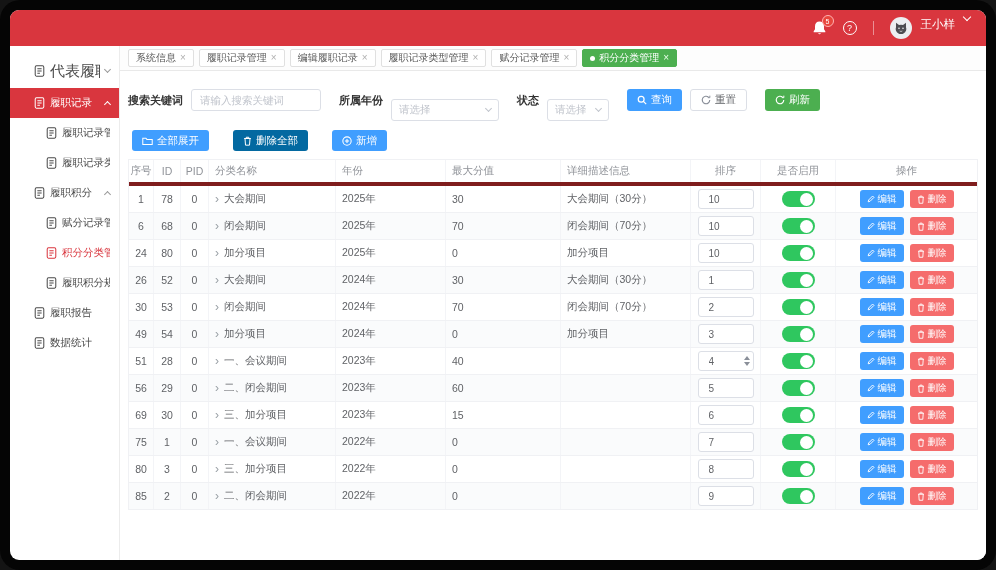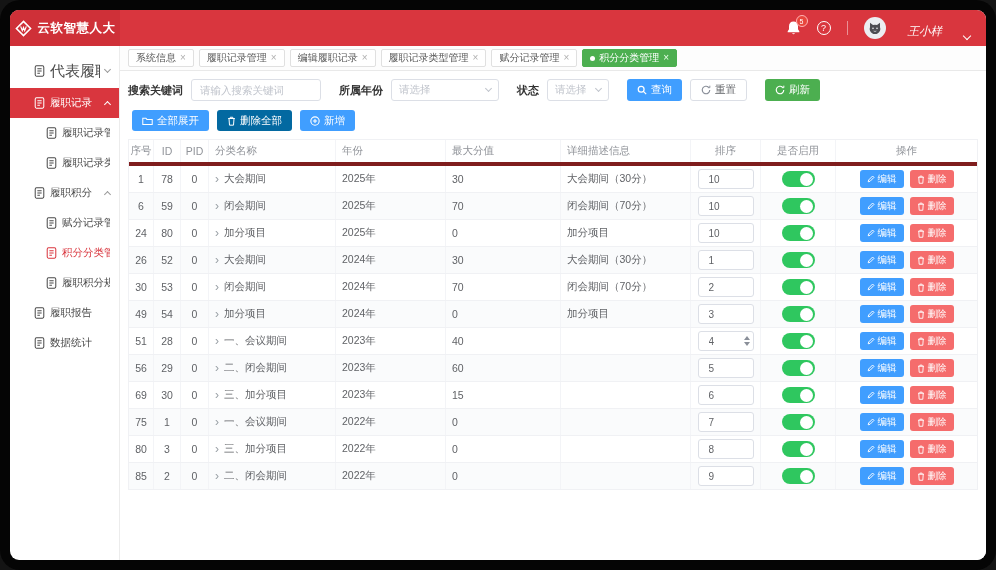--- a/index.html
+++ b/index.html
@@ -11,21 +11,21 @@
   .hdr { height:36px; background:#d9363e; display:flex; align-items:center; flex:0 0 36px; }
   .hdr-logo { width:110px; height:100%; background:#cf3038; display:flex; align-items:center; justify-content:center; gap:6px; color:#fff; }
   .hdr-logo .logo-text { font-size:12.5px; font-weight:bold; letter-spacing:.5px; white-space:nowrap; }
   .hdr-crumb { display:flex; align-items:center; gap:10px; margin-left:14px; color:#ffeaea; }
   .crumb-text { font-size:11.5px; color:#ffe9e9; white-space:nowrap; }
   .hdr-right { margin-left:auto; display:flex; align-items:center; gap:16px; padding-right:16px; color:#fff; }
   .bell-wrap { position:relative; display:flex; cursor:pointer; }
   .badge { position:absolute; top:-5px; right:-7px; min-width:12px; height:12px; border-radius:7px; background:#e8453c; border:1px solid #ffb3b3; color:#fff; font-size:7px; display:flex; align-items:center; justify-content:center; padding:0 2px; }
   .qmark { width:14px; height:14px; border-radius:50%; border:1.3px solid #fff; font-size:9px; display:flex; align-items:center; justify-content:center; cursor:pointer; }
   .hdr-div { width:1px; height:14px; background:rgba(255,255,255,.45); }
-  .user { display:flex; align-items:flex-end; gap:22px; cursor:pointer;font-style:italic; }
+  .user { display:flex; align-items:flex-start; gap:9px; cursor:pointer; }
   .avatar { width:22px; height:22px; border-radius:50%; background:#eceef1; display:flex; align-items:center; justify-content:center; overflow:hidden; }
   .user-name { font-size:11.5px; }
   .chv { display:inline-block; width:6px; height:6px; border-right:1.4px solid currentColor; border-bottom:1.4px solid currentColor; }
   .chv-down { transform:rotate(45deg); margin-top:-3px; }
   .chv-up { transform:rotate(-135deg); margin-top:3px; }
 
   
   .body { flex:1; display:flex; min-height:0; }
   .sidebar { width:110px; flex:0 0 110px; border-right:1px solid #ececec; padding-top:8px; overflow:hidden; }
   .side-item { height:30px; display:flex; align-items:center; gap:5px; font-size:10.5px; color:#4a4a4a; cursor:pointer; padding-right:9px; white-space:nowrap; overflow:hidden; }
@@ -50,33 +50,33 @@
   .tab.active .dot { display:inline-block; }
   .tab.active .tab-close { color:#eaffea; }
 
   
   .content { flex:1; padding:8px 8px 0 8px; overflow:hidden; }
 
   .filter-row { display:flex; align-items:center; gap:8px; margin-bottom:9px; }
   .f-label { font-size:11px; font-weight:bold; color:#333; white-space:nowrap; }
   .f-input { width:130px; height:22px; border:1px solid #dcdfe6; border-radius:3px; font-size:10.5px; padding:0 8px; color:#606266; outline:none; font-family:inherit; }
   .f-input::placeholder { color:#c0c4cc; }
-  .f-select { height:22px; border:1px solid #dcdfe6; border-radius:3px; display:flex; align-items:center; justify-content:space-between; padding:0 7px; font-size:10.5px; color:#c0c4cc; cursor:pointer; background:#fff; }
+  .f-select { height:22px; border:1px solid #dcdfe6; border-radius:3px; display:flex; align-items:center; justify-content:space-between; padding:0 7px; font-size:10.5px; color:#c0c4cc; cursor:pointer; background:#fff;margin-top:20px; }
   .f-select .chv { width:5px; height:5px; color:#c0c4cc; }
   .sel-year { width:108px; }
   .sel-status { width:62px; }
   .btn { display:inline-flex; align-items:center; gap:4px; height:22px; padding:0 10px; border:none; border-radius:3px; font-size:10.5px; cursor:pointer; color:#fff; font-family:inherit; white-space:nowrap; }
   .btn svg { flex:0 0 auto; }
   .btn-blue { background:#409eff; }
   .btn-plain { background:#fff; border:1px solid #dcdfe6; color:#606266; }
   .btn-green { background:#4caf50; }
   .btn-red { background:#0369a1; }
   .gap-l { margin-left:10px; }
 
-  .toolbar { display:flex; align-items:center; gap:8px; margin:4px 0 8px 4px; }
+  .toolbar { display:flex; align-items:center; gap:24px; margin:4px 0 8px 4px; }
   .toolbar .btn { height:21px; }
 
   
   .table { border:1px solid #f0f1f4; border-bottom:none; }
   .t-head, .t-row { display:grid; grid-template-columns:25px 27px 28px 127px 110px 115px 130px 70px 75px minmax(0,1fr); }
   .t-head { height:26px; border-bottom:4px solid #7f1d1d; }
   .t-row { height:27px; border-bottom:1px solid #f0f1f4; background:#fff; }
   .t-row.stripe { background:#fafbfc; }
   .cell { display:flex; align-items:center; padding:0 6px; font-size:10.5px; color:#606266; border-right:1px solid #f3f4f7; overflow:hidden; white-space:nowrap; }
   .cell:last-child { border-right:none; }
@@ -98,29 +98,20 @@
   .ops { gap:6px; }
   .btn-mini { display:inline-flex; align-items:center; gap:3px; height:18px; padding:0 7px; border:none; border-radius:3px; color:#fff; font-size:9.5px; cursor:pointer; font-family:inherit; white-space:nowrap; }
 </style>
 </head>
 <body>
 
 <div class="frame">
   <div class="app">
 
     <div class="hdr">
-      <div class="hdr-logo">
-        <span style="display:flex;">
-          <svg width="17" height="17" viewBox="0 0 24 24">
-              <path d="M12 2 L22 12 L12 22 L2 12 Z" fill="none" stroke="#fff" stroke-width="2.2"></path>
-              <path d="M8 9 l2.3 6 L12 10.5 l1.7 4.5 L16 9" fill="none" stroke="#fff" stroke-width="1.7"></path>
-            </svg>
-        </span>
-        <span class="logo-text">云软智慧人大</span>
-      </div>
       <div class="hdr-right">
         <span class="bell-wrap">
           <svg width="15" height="16" viewBox="0 0 16 17" fill="#fff">
               <path d="M8 1.5c-2.9 0-4.8 2.1-4.8 5v3.2L1.8 12v1h12.4v-1l-1.4-2.3V6.5c0-2.9-1.9-5-4.8-5z"></path>
               <path d="M6.5 14.2a1.6 1.6 0 003 0z"></path>
             </svg>
           <span class="badge">5</span>
         </span>
         <span class="qmark">?</span>
         <span class="hdr-div"></span>
@@ -449,21 +440,21 @@
         <span>删除</span>
       </button>
     </div>
   </div>
 
   <div class="t-row stripe">
     <div class="cell">
                     <span>6</span>
                   </div>
     <div class="cell">
-                    <span>59</span>
+                    <span>68</span>
                   </div>
     <div class="cell">
                     <span>0</span>
                   </div>
     <div class="cell">
       <span class="caret">›</span>
       <span>闭会期间</span>
     </div>
     <div class="cell">
                     <span>2025年</span>

